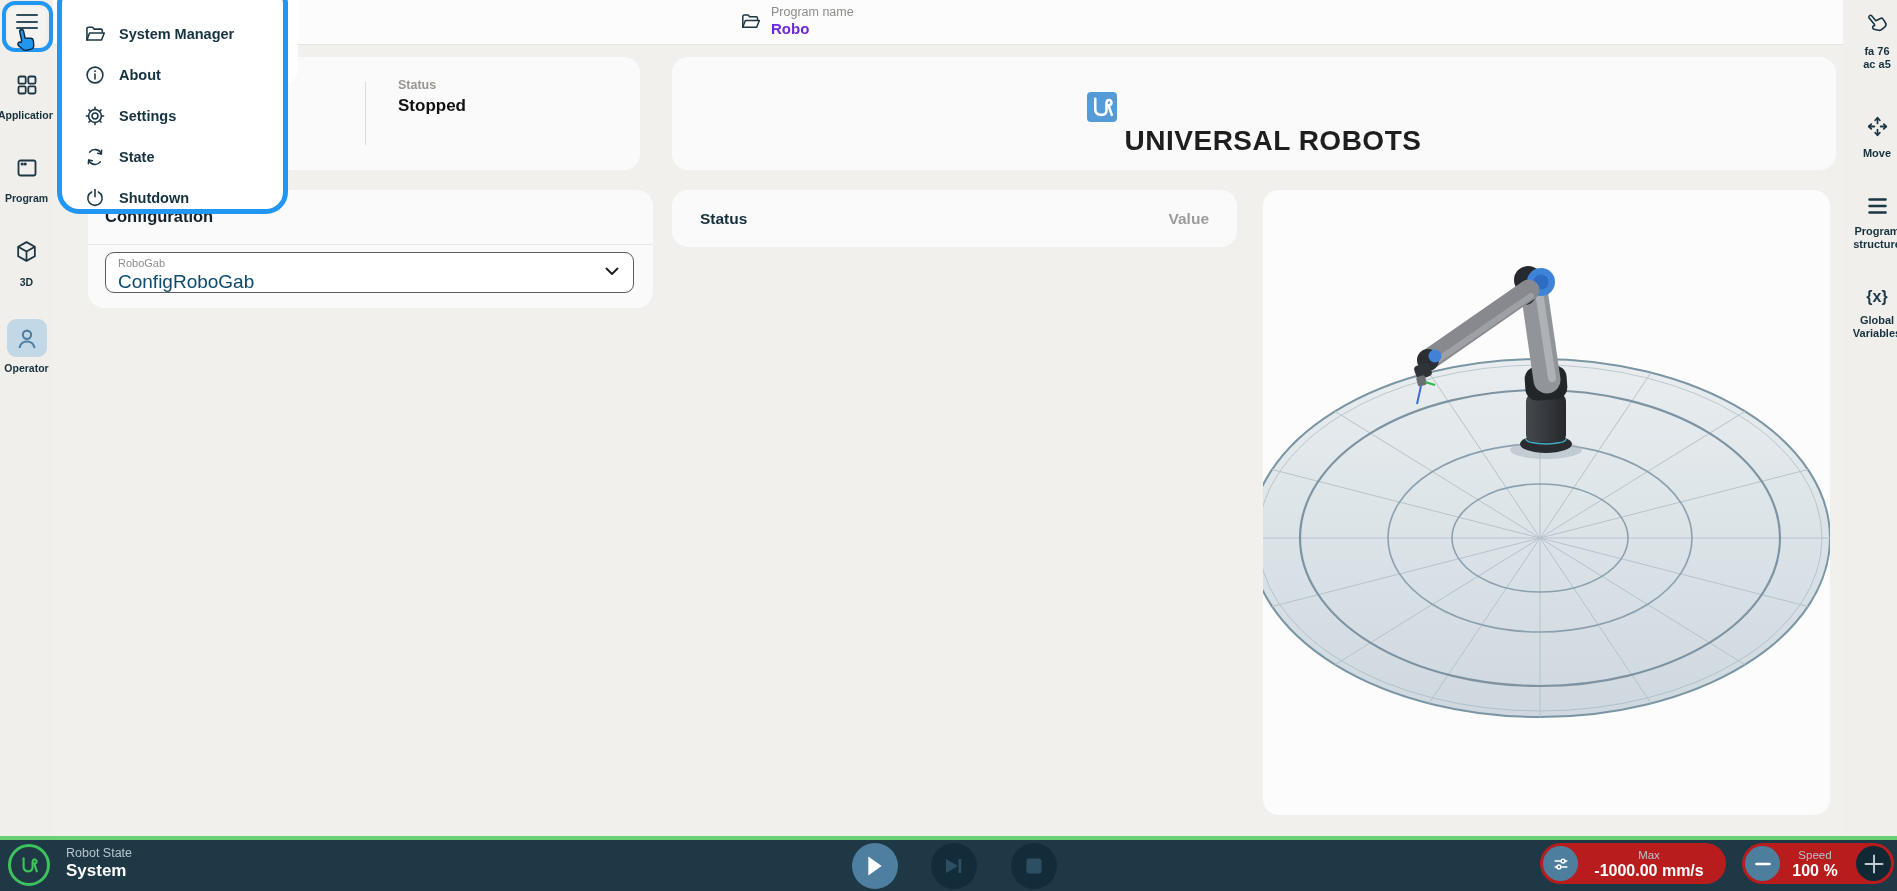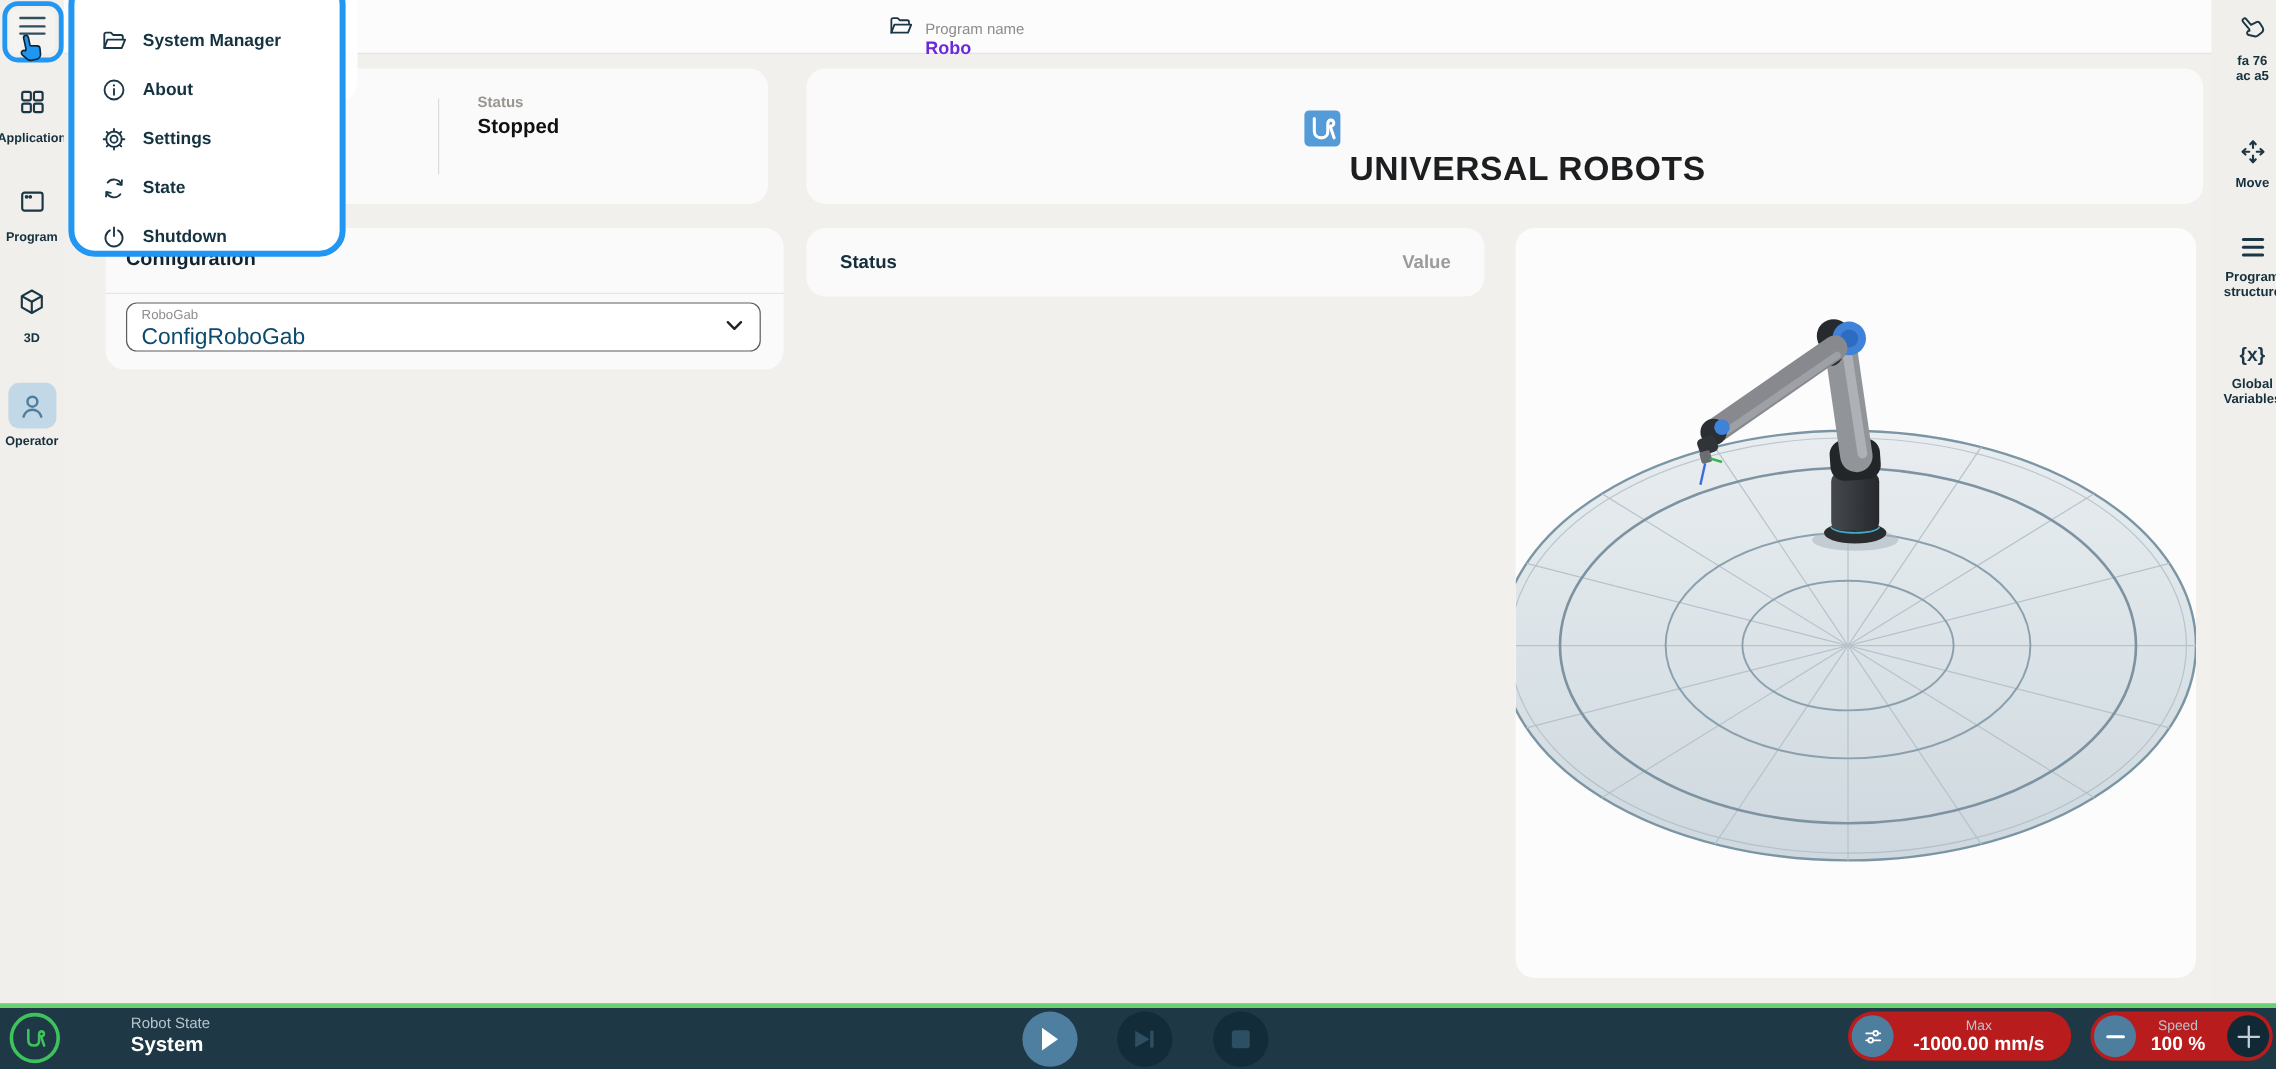--- a/index.html
+++ b/index.html
@@ -13,21 +13,21 @@
   }
   svg { display:block; }
 
   
   .topbar {
     position:absolute; left:53px; top:0; width:1790px; height:45px;
     background:#fcfcfd; border-bottom:1px solid #e6e4e1;
   }
   .program-block { position:absolute; left:687px; top:4px; display:flex; gap:10px; }
   .program-block .ficon { margin-top:7px; color:#1b3644; }
-  .program-label { font-size:12.5px; color:#8e8c89; line-height:16px;margin-top:12px; }
+  .program-label { font-size:12.5px; color:#8e8c89; line-height:16px; }
   .program-value { font-size:15px; font-weight:700; color:#6d28d9; line-height:18px; }
 
   
   .left-sidebar {
     position:absolute; left:0; top:0; width:53px; height:836px;
     background:#f1efeb; overflow:hidden;
   }
   .hamburger-btn {
     position:absolute; left:8px; top:7px; width:38px; height:38px;
     background:#f4f3f0; border-radius:7px;
@@ -96,21 +96,21 @@
   .menu-item .mi-icon { width:22px; height:22px; color:#1b3644; margin-right:13px; flex:none; }
   .menu-item .mi-label { font-size:14.5px; font-weight:700; color:#14323f; white-space:nowrap; }
 
   .cursor-hand { position:absolute; left:11px; top:26px; z-index:70; transform:rotate(-12deg); }
 
   
   .bottom-green { position:absolute; left:0; top:836px; width:1897px; height:4px; background:#69d173; z-index:20; }
   .bottom-bar { position:absolute; left:0; top:840px; width:1897px; height:51px; background:#1e3845; z-index:20; }
   .ur-circle { position:absolute; left:8px; top:4px; width:42px; height:42px;
     border:3px solid #3ec25c; border-radius:50%; display:flex; align-items:center; justify-content:center; }
-  .state-block { position:absolute; left:66px; top:6px;margin-left:43px; }
+  .state-block { position:absolute; left:66px; top:6px; }
   .bb-small { font-size:12.5px; color:#b6c5cd; line-height:15px; }
   .bb-big { font-size:17px; font-weight:700; color:#fff; line-height:20px; }
   .round-btn { position:absolute; top:3px; width:46px; height:46px; border-radius:50%;
     display:flex; align-items:center; justify-content:center; }
   .btn-play { left:852px; background:#4e7ea0; }
   .btn-skip { left:931px; background:#132c39; }
   .btn-stop { left:1011px; background:#132c39; }
   .pill { position:absolute; top:3px; height:41px; border-radius:21px; background:#b91c1c;
     display:flex; align-items:center; }
   .pill-max { left:1540px; width:186px; }

